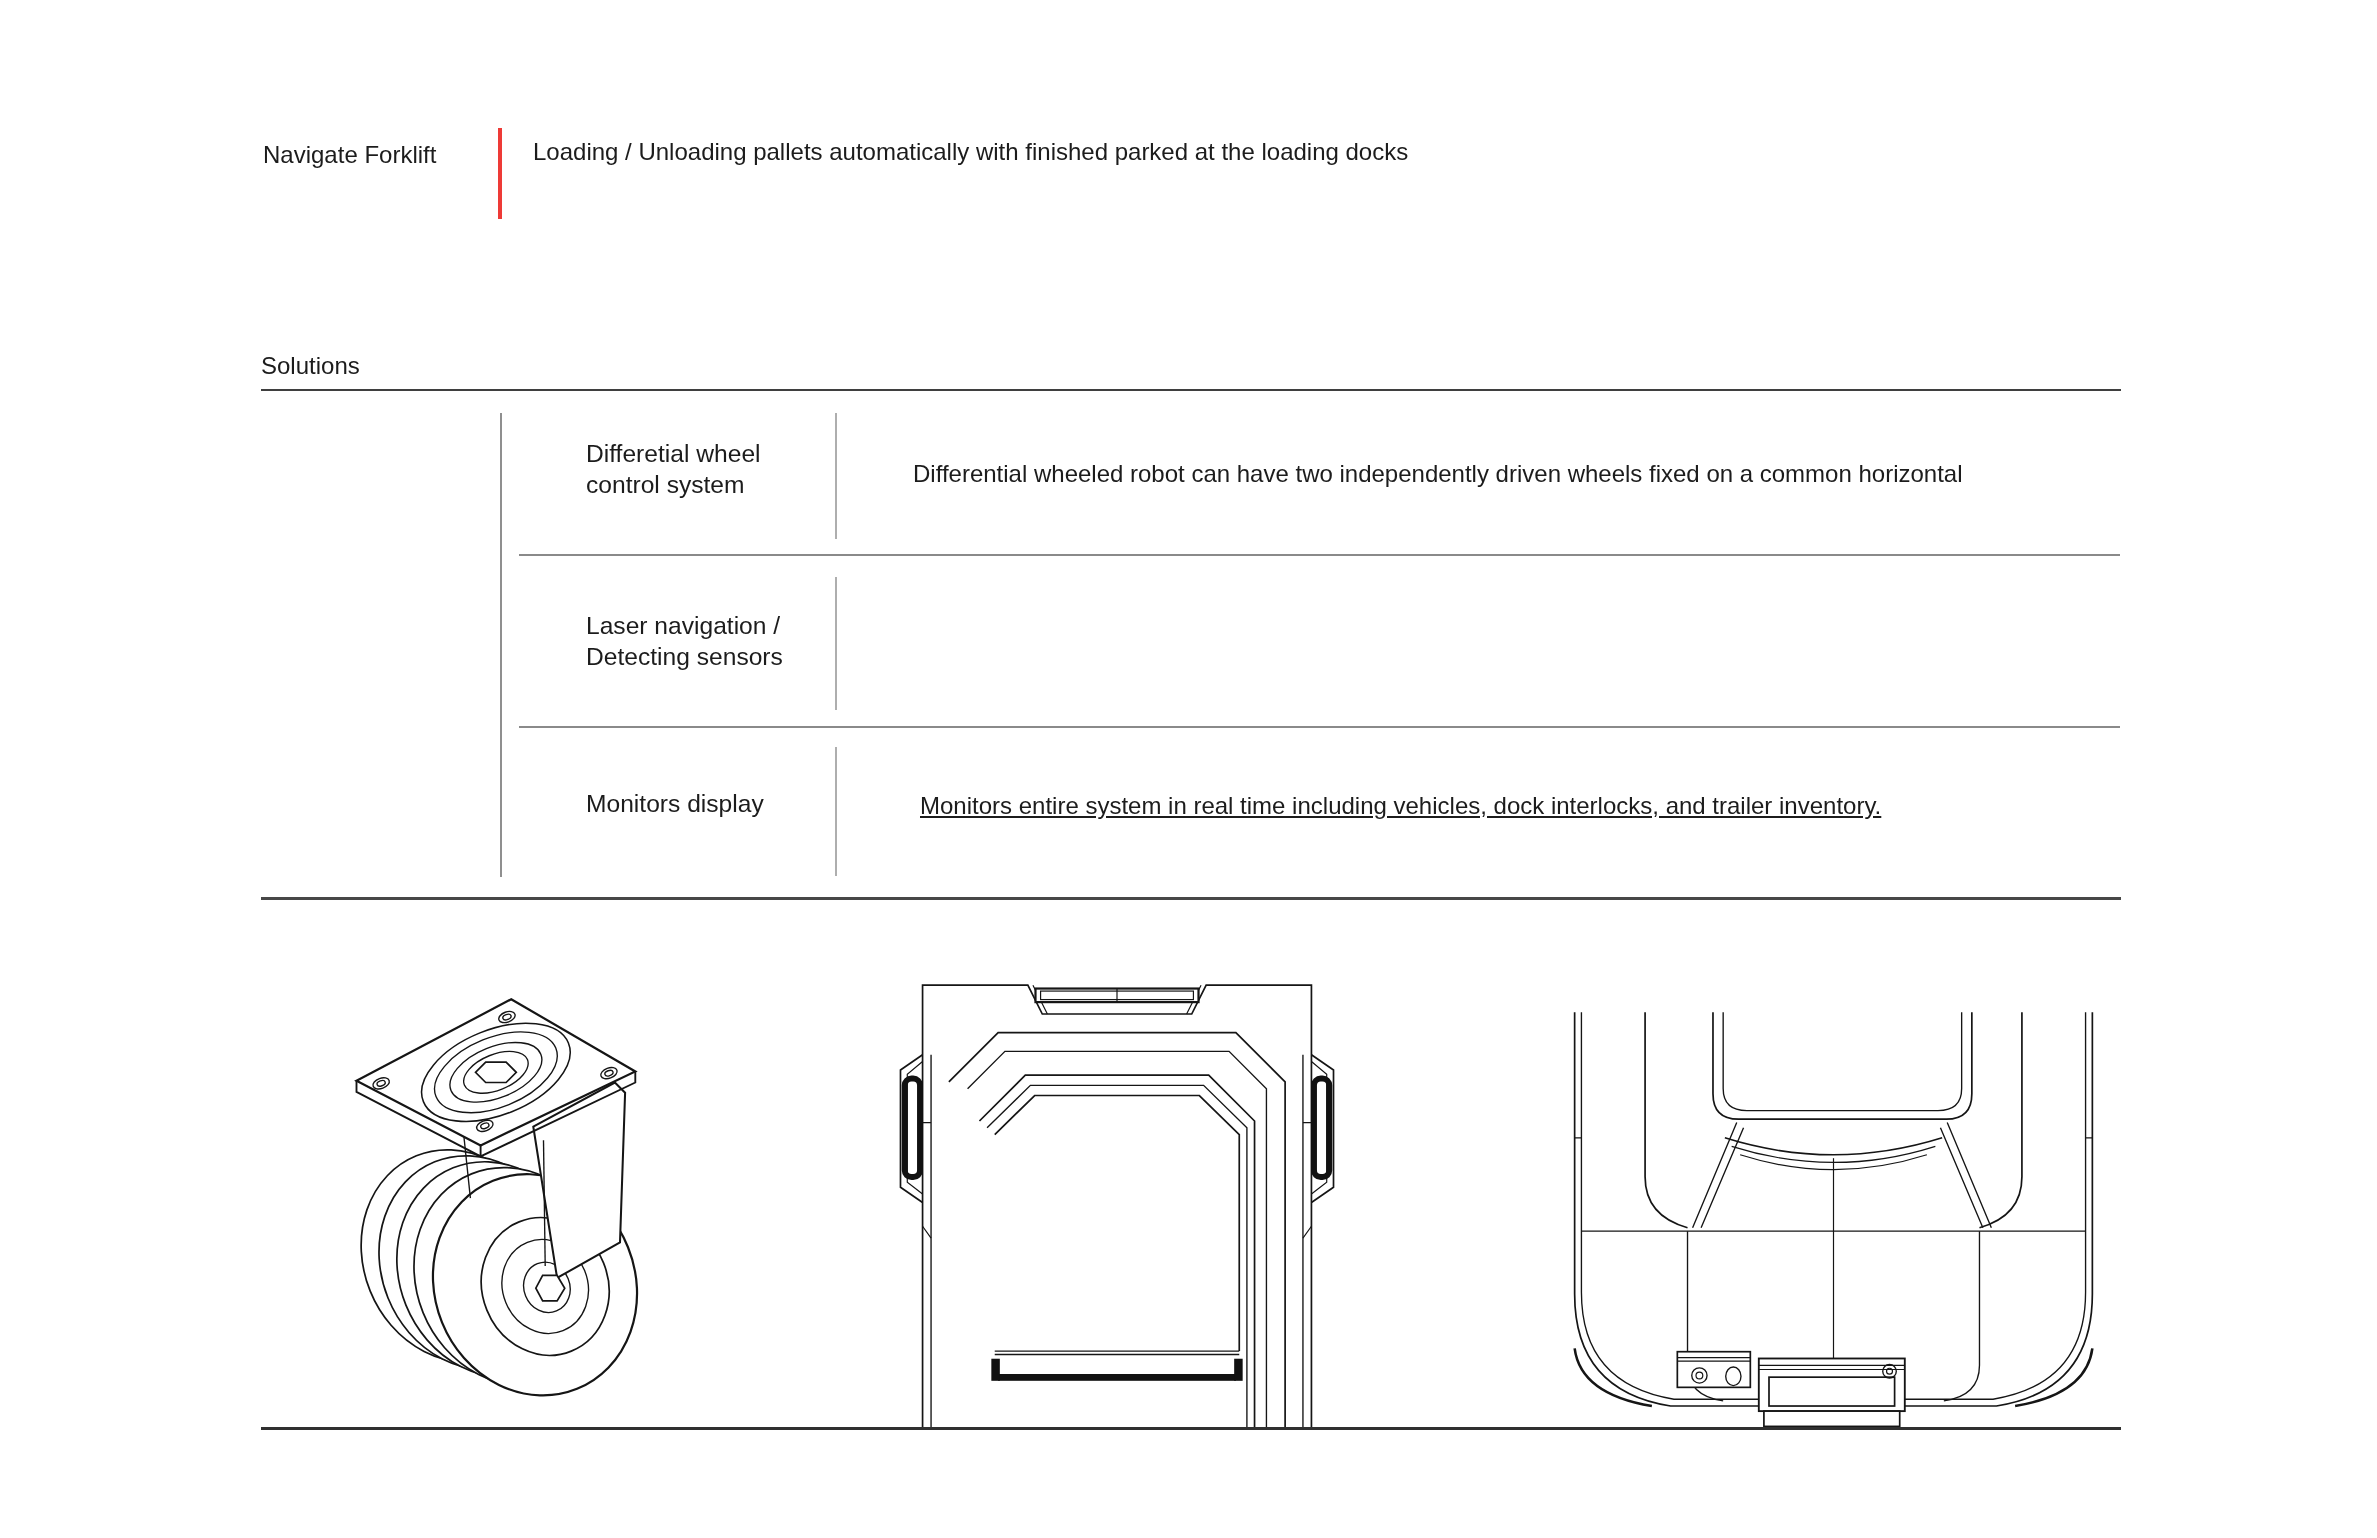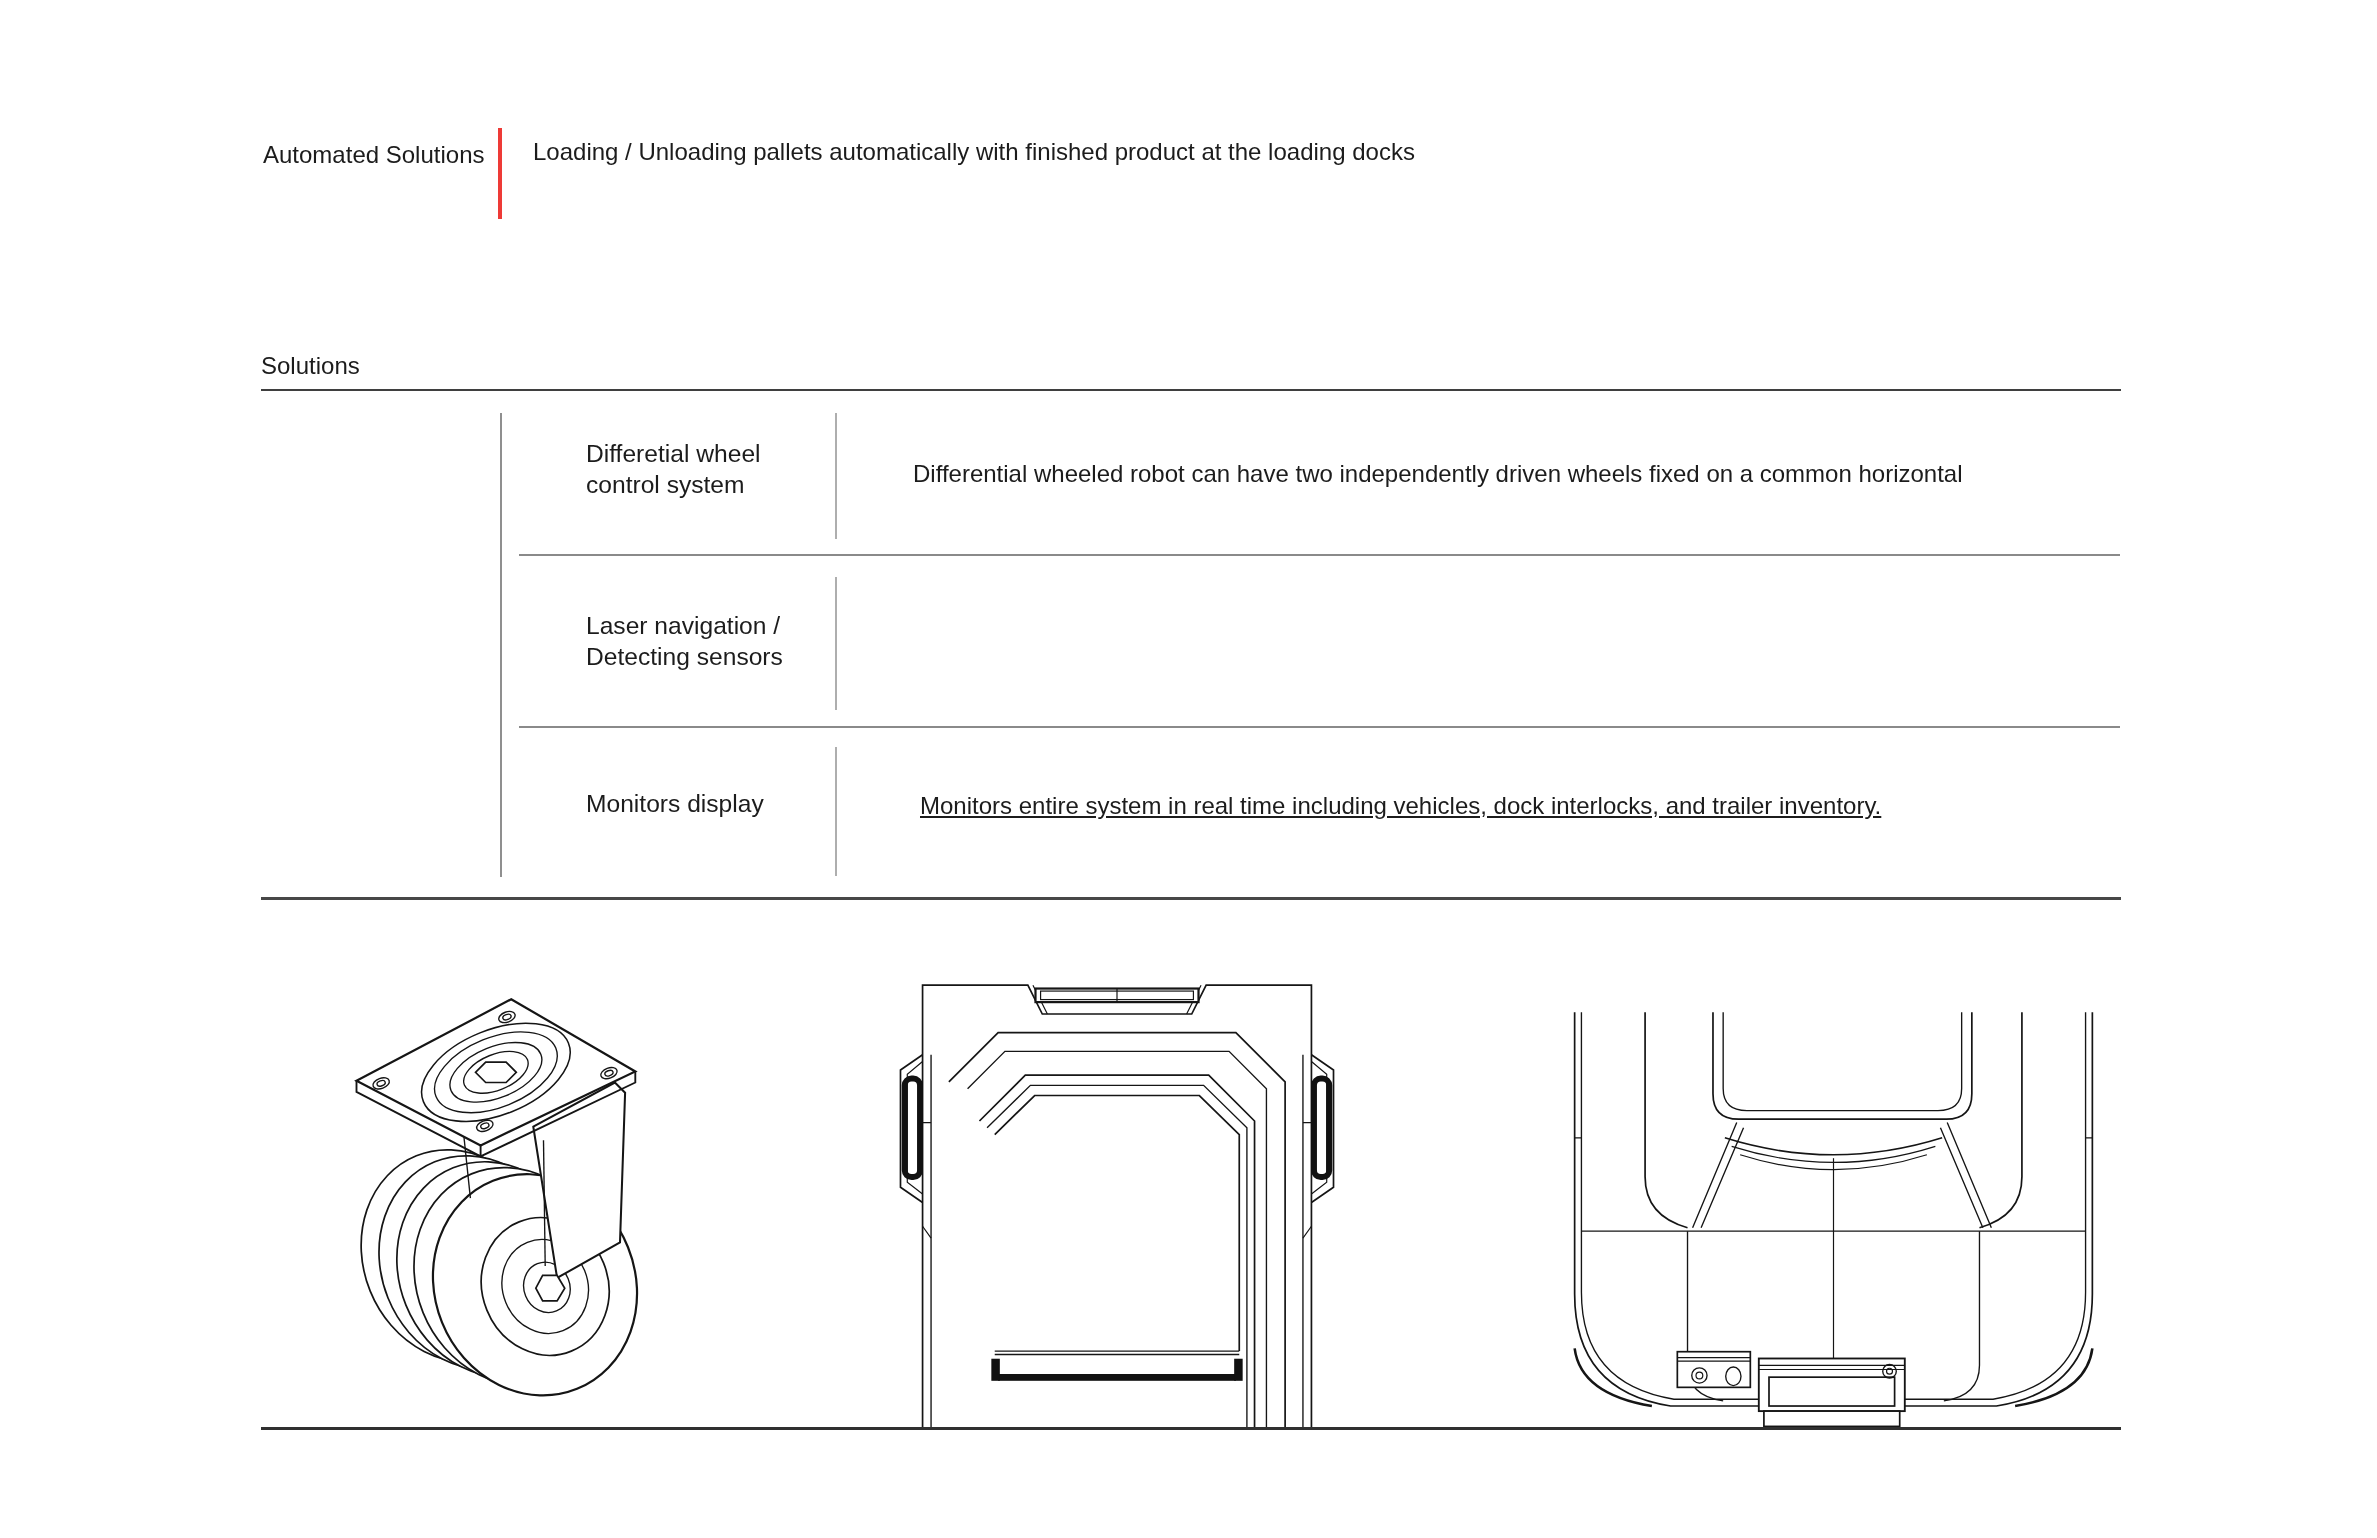--- a/index.html
+++ b/index.html
@@ -38,23 +38,23 @@
   
   .drawing{position:absolute;}
   .drawing svg{display:block;}
   .caster{left:331px;top:989px;}
   .front-view{left:892px;top:973px;}
   .bottom-view{left:1567px;top:1012px;}
 </style>
 </head>
 <body>
 
-<div class="abs title">Automated Solutions</div>
+<div class="abs title">Navigate Forklift</div>
 <div class="abs accent-bar" style="background: rgb(238, 58, 54);"></div>
-<div class="abs subtitle">Loading / Unloading pallets automatically with finished product at the loading docks</div>
+<div class="abs subtitle">Loading / Unloading pallets automatically with finished parked at the loading docks</div>
 
 <div class="abs solutions-heading">Solutions</div>
 <div class="abs rule rule-top"></div>
 
 <div class="abs vline-left"></div>
 <div class="abs col-div col-div-1"></div>
 <div class="abs col-div col-div-2"></div>
 <div class="abs col-div col-div-3"></div>
 <div class="abs row-div row-div-1"></div>
 <div class="abs row-div row-div-2"></div>

